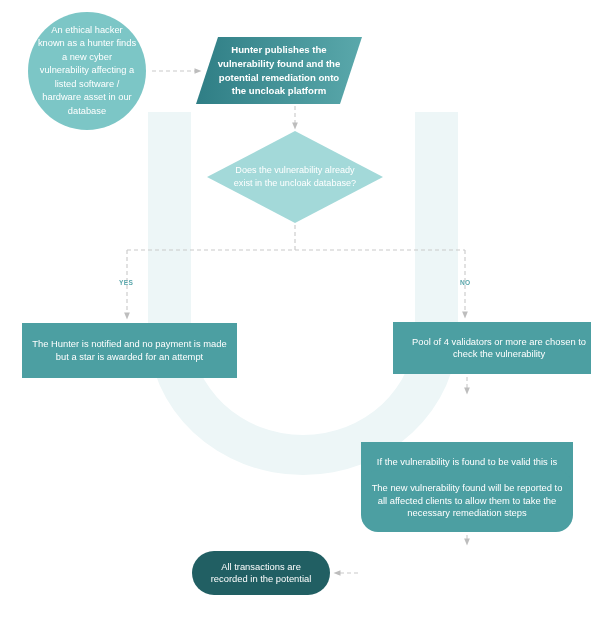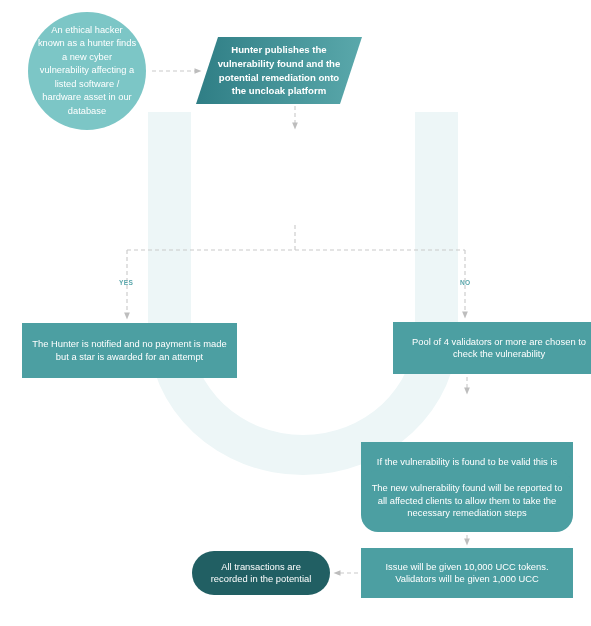--- a/index.html
+++ b/index.html
@@ -115,41 +115,44 @@
     <span class="txt">An ethical hacker known as a hunter finds a new cyber vulnerability affecting a listed software / hardware asset in our database</span>
   </div>
 
   <div class="node" id="publish-step">
     <svg class="plshape" viewBox="0 0 166 67" preserveAspectRatio="none">
       <polygon points="22,0 166,0 144,67 0,67" fill="url(#plgrad)"></polygon>
     </svg>
     <span class="txt">Hunter publishes the vulnerability found and the potential remediation onto the uncloak platform</span>
   </div>
 
+  <div class="node" id="decision-diamond">
+    <svg class="dshape" viewBox="0 0 176 92" preserveAspectRatio="none">
+      <polygon points="88,0 176,46 88,92 0,46" fill="#a3d9d9"></polygon>
+    </svg>
+    <span class="txt">Does the vulnerability already exist in the uncloak database?</span>
+  </div>
 
   <div class="branch-label" id="yes-label">YES</div>
   <div class="branch-label" id="no-label">NO</div>
 
   <div class="node rect" id="hunter-notified-box">
     <span class="txt">The Hunter is notified and no payment is made but a star is awarded for an attempt</span>
   </div>
 
   <div class="node rect" id="validators-box">
     <span class="txt">Pool of 4 validators or more are chosen to check the vulnerability</span>
   </div>
 
   <div class="node rect" id="valid-added-box">
     <span class="txt">If the vulnerability is found to be valid this is added to the uncloak database</span>
   </div>
 
   <div class="node rect" id="report-clients-box">
     <span class="txt">The new vulnerability found will be reported to all affected clients to allow them to take the necessary remediation steps</span>
   </div>
 
-  <div class="node rect" id="tokens-box">
-    <span class="txt">Issue will be given 10,000 UCC tokens. Validators will be given 1,000 UCC</span>
-  </div>
 
   <div class="node" id="blockchain-pill">
     <span class="txt">All transactions are recorded in the potential</span>
   </div>
 
 </div>
 
 </body></html>

